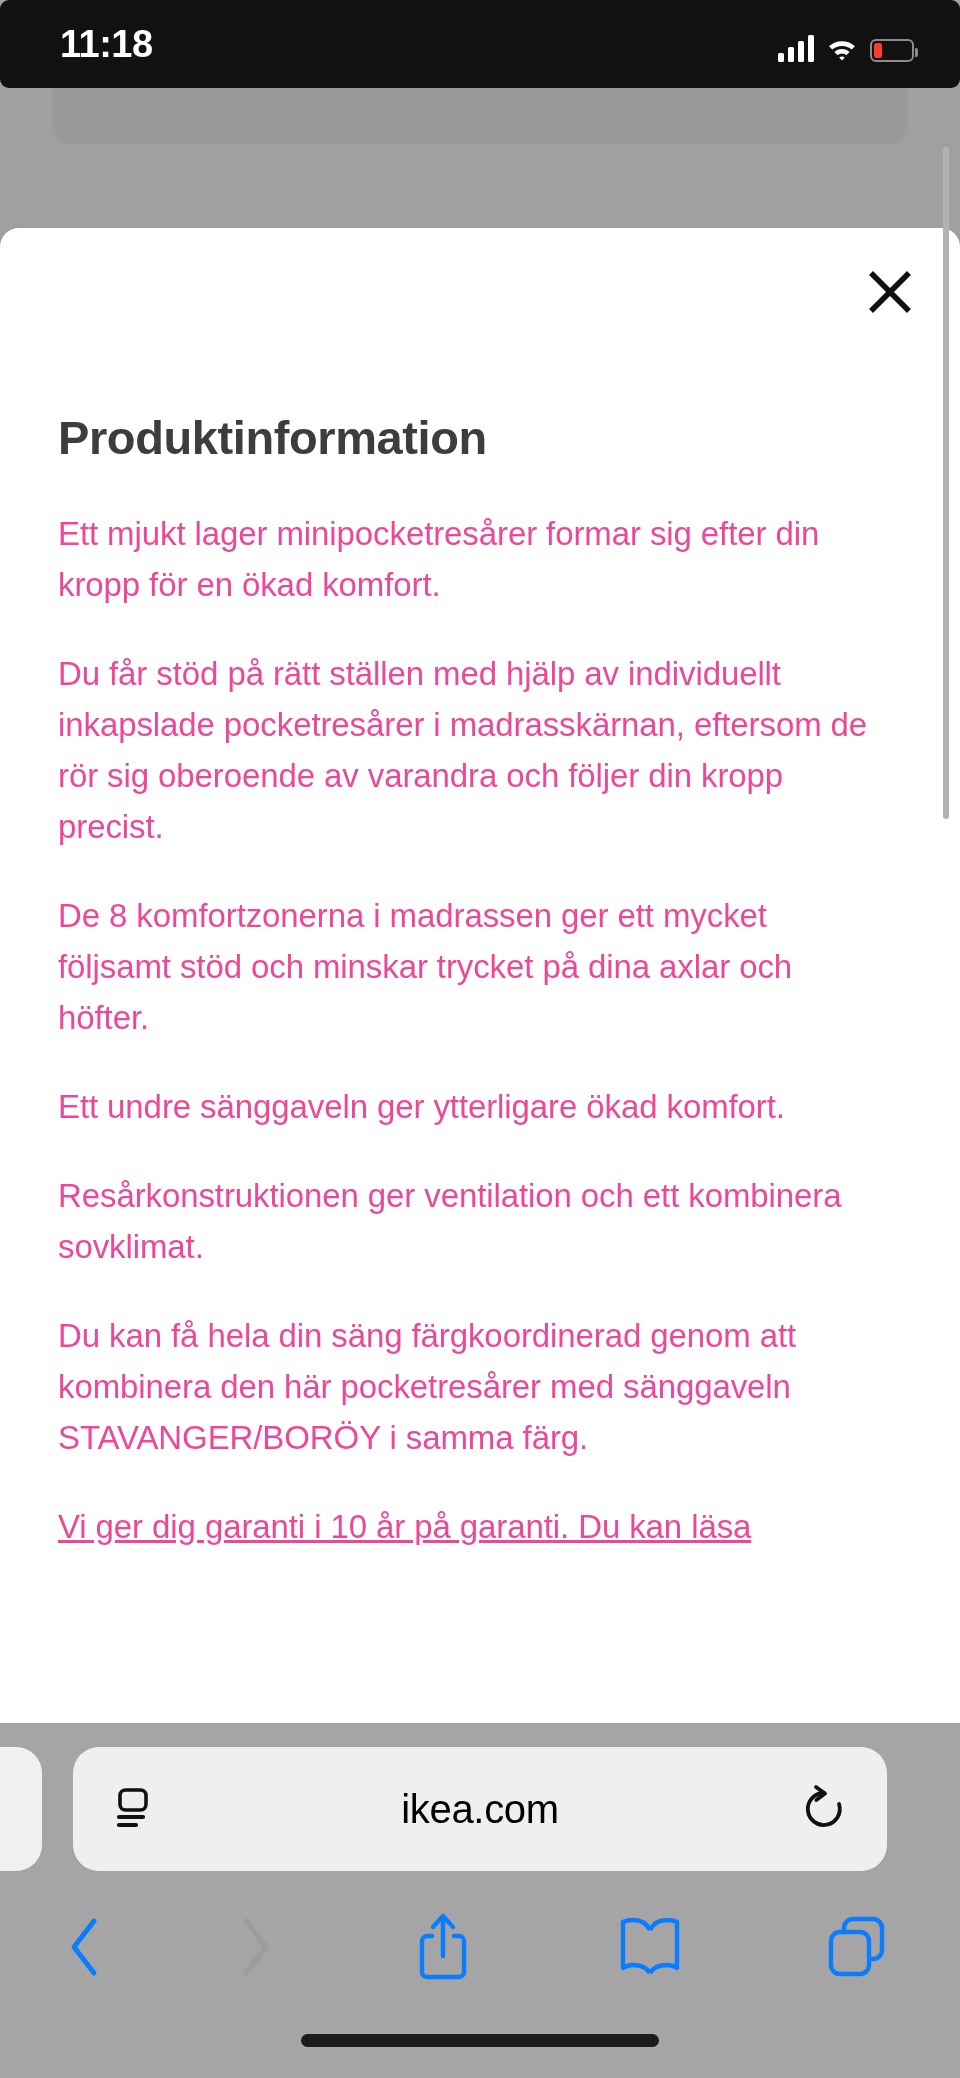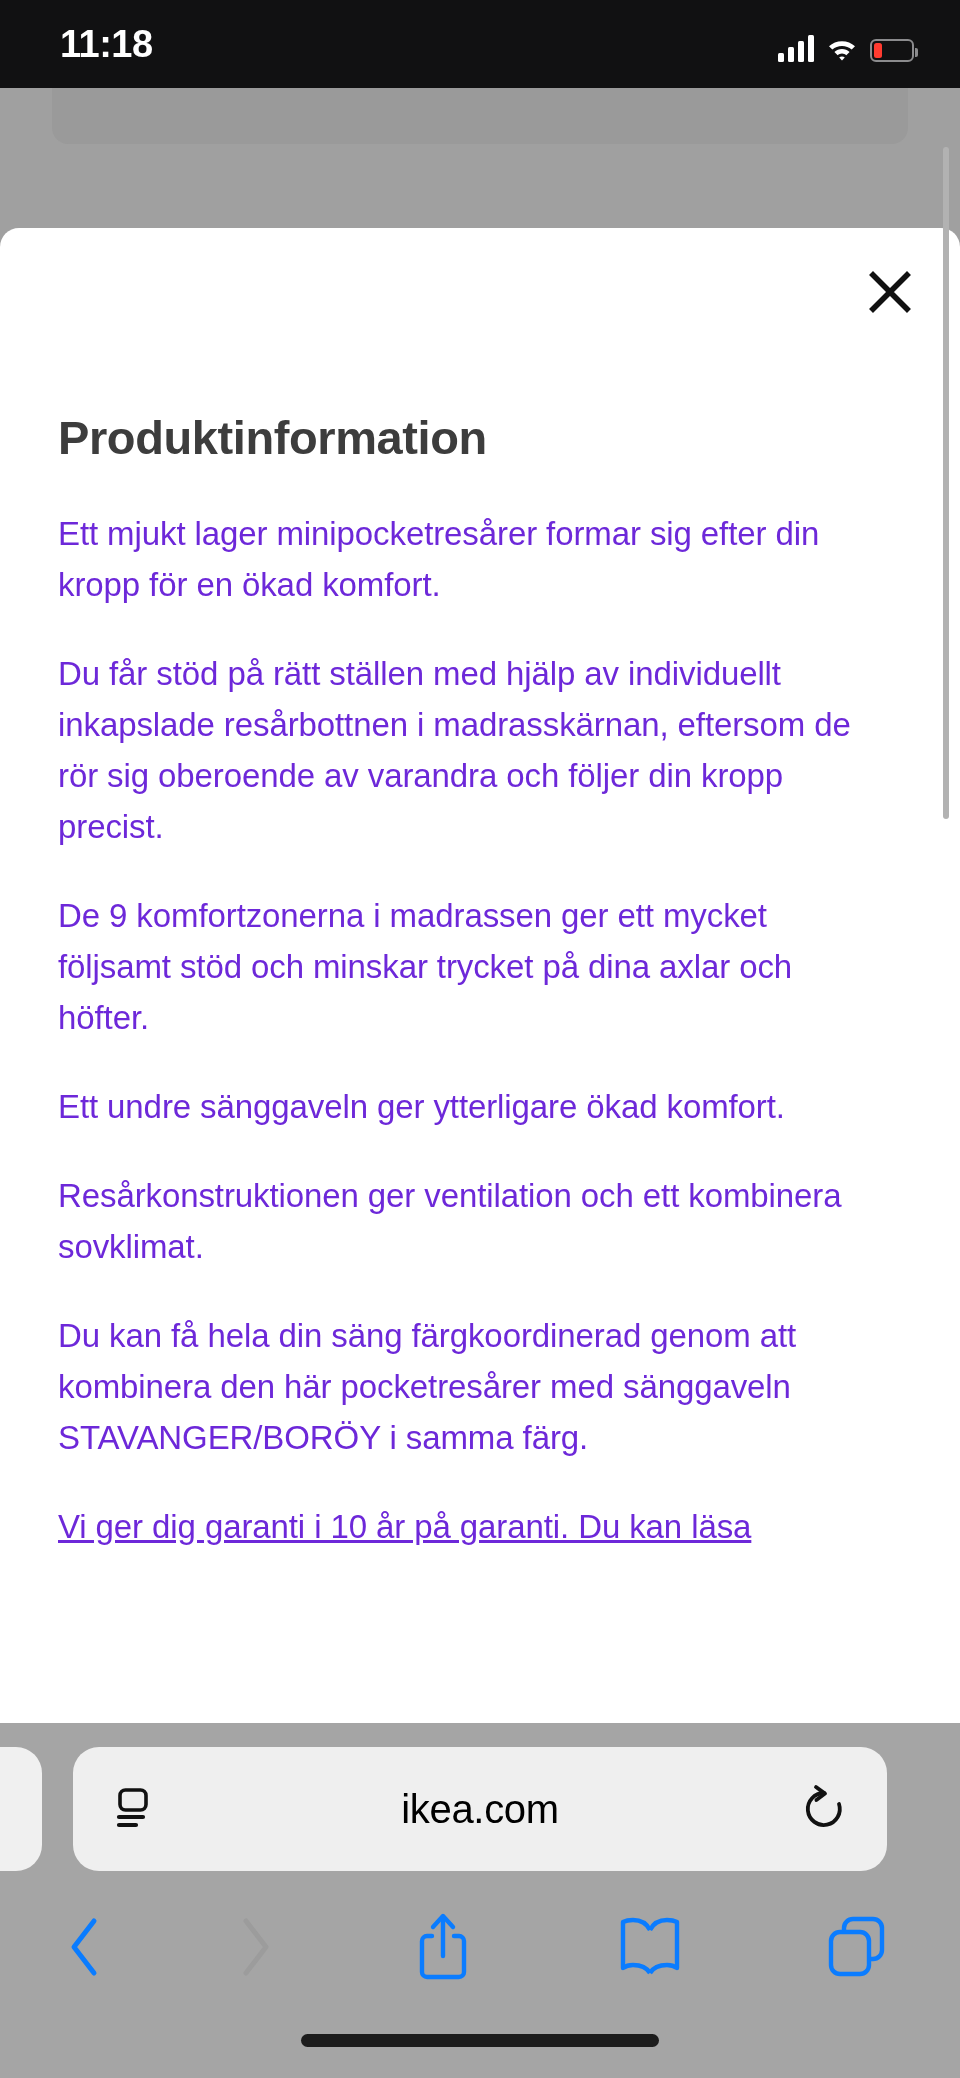--- a/index.html
+++ b/index.html
@@ -12,21 +12,21 @@
   #screen {
     position:relative;
     width:960px; height:2078px;
     background:#a0a0a0;
     overflow:hidden;
   }
 
   
   .statusbar {
     position:absolute; top:0; left:0; width:960px; height:88px;
-    background:#111112; z-index:50;
+    background:#111112; z-index:50;border-radius:9px;
   }
   .status-time {
     position:absolute; left:60px; top:22px;
     color:#fff; font-size:38px; font-weight:600;
     letter-spacing:-0.5px; line-height:44px;
   }
   .status-right {
     position:absolute; right:46px; top:28px;
     display:flex; align-items:flex-end; gap:11px; height:34px;
   }
@@ -73,21 +73,21 @@
   .sheet-scroll {
     position:absolute; left:0; top:0; width:960px; height:1093px;
     padding:182px 84px 0 58px;
   }
   .sheet-title {
     font-size:47px; font-weight:700; color:#3d3d3d;
     letter-spacing:-0.4px; line-height:56px;
     margin-bottom:42px;
   }
   .sheet-p {
-    font-size:33px; line-height:51px; color:#6d28d9;
+    font-size:33px; line-height:51px; color:#ec4899;
     letter-spacing:-0.1px; margin-bottom:38px;
     max-width:845px;
     margin-top:16px;
   }
   .sheet-p:last-child { margin-bottom:0;text-decoration:underline; }
 
   .scroll-indicator {
     position:absolute; right:11px; top:147px;
     width:6px; height:672px; background:#b2b2b2; border-radius:3px;
     z-index:25;
@@ -163,22 +163,22 @@
         <span class="batt-fill" id="battfill" style="width:22%;background:#ff3b30;"></span>
       </span>
     </div>
   </div>
 
   <div class="sheet">
     <div class="sheet-scroll">
       <h1 class="sheet-title">Produktinformation</h1>
 
       <p class="sheet-p">Ett mjukt lager minipocketresårer formar sig efter din kropp för en ökad komfort.</p>
-      <p class="sheet-p">Du får stöd på rätt ställen med hjälp av individuellt inkapslade resårbottnen i madrasskärnan, eftersom de rör sig oberoende av varandra och följer din kropp precist.</p>
-      <p class="sheet-p">De 9 komfortzonerna i madrassen ger ett mycket följsamt stöd och minskar trycket på dina axlar och höfter.</p>
+      <p class="sheet-p">Du får stöd på rätt ställen med hjälp av individuellt inkapslade pocketresårer i madrasskärnan, eftersom de rör sig oberoende av varandra och följer din kropp precist.</p>
+      <p class="sheet-p">De 8 komfortzonerna i madrassen ger ett mycket följsamt stöd och minskar trycket på dina axlar och höfter.</p>
       <p class="sheet-p">Ett undre sänggaveln ger ytterligare ökad komfort.</p>
       <p class="sheet-p">Resårkonstruktionen ger ventilation och ett kombinera sovklimat.</p>
       <p class="sheet-p">Du kan få hela din säng färgkoordinerad genom att kombinera den här pocketresårer med sänggaveln STAVANGER/BORÖY i samma färg.</p>
       <p class="sheet-p">Vi ger dig garanti i 10 år på garanti. Du kan läsa</p>
     </div>
   </div>
 
   <button class="close-btn">
     <span>
       <svg width="44" height="44" viewBox="0 0 44 44">

